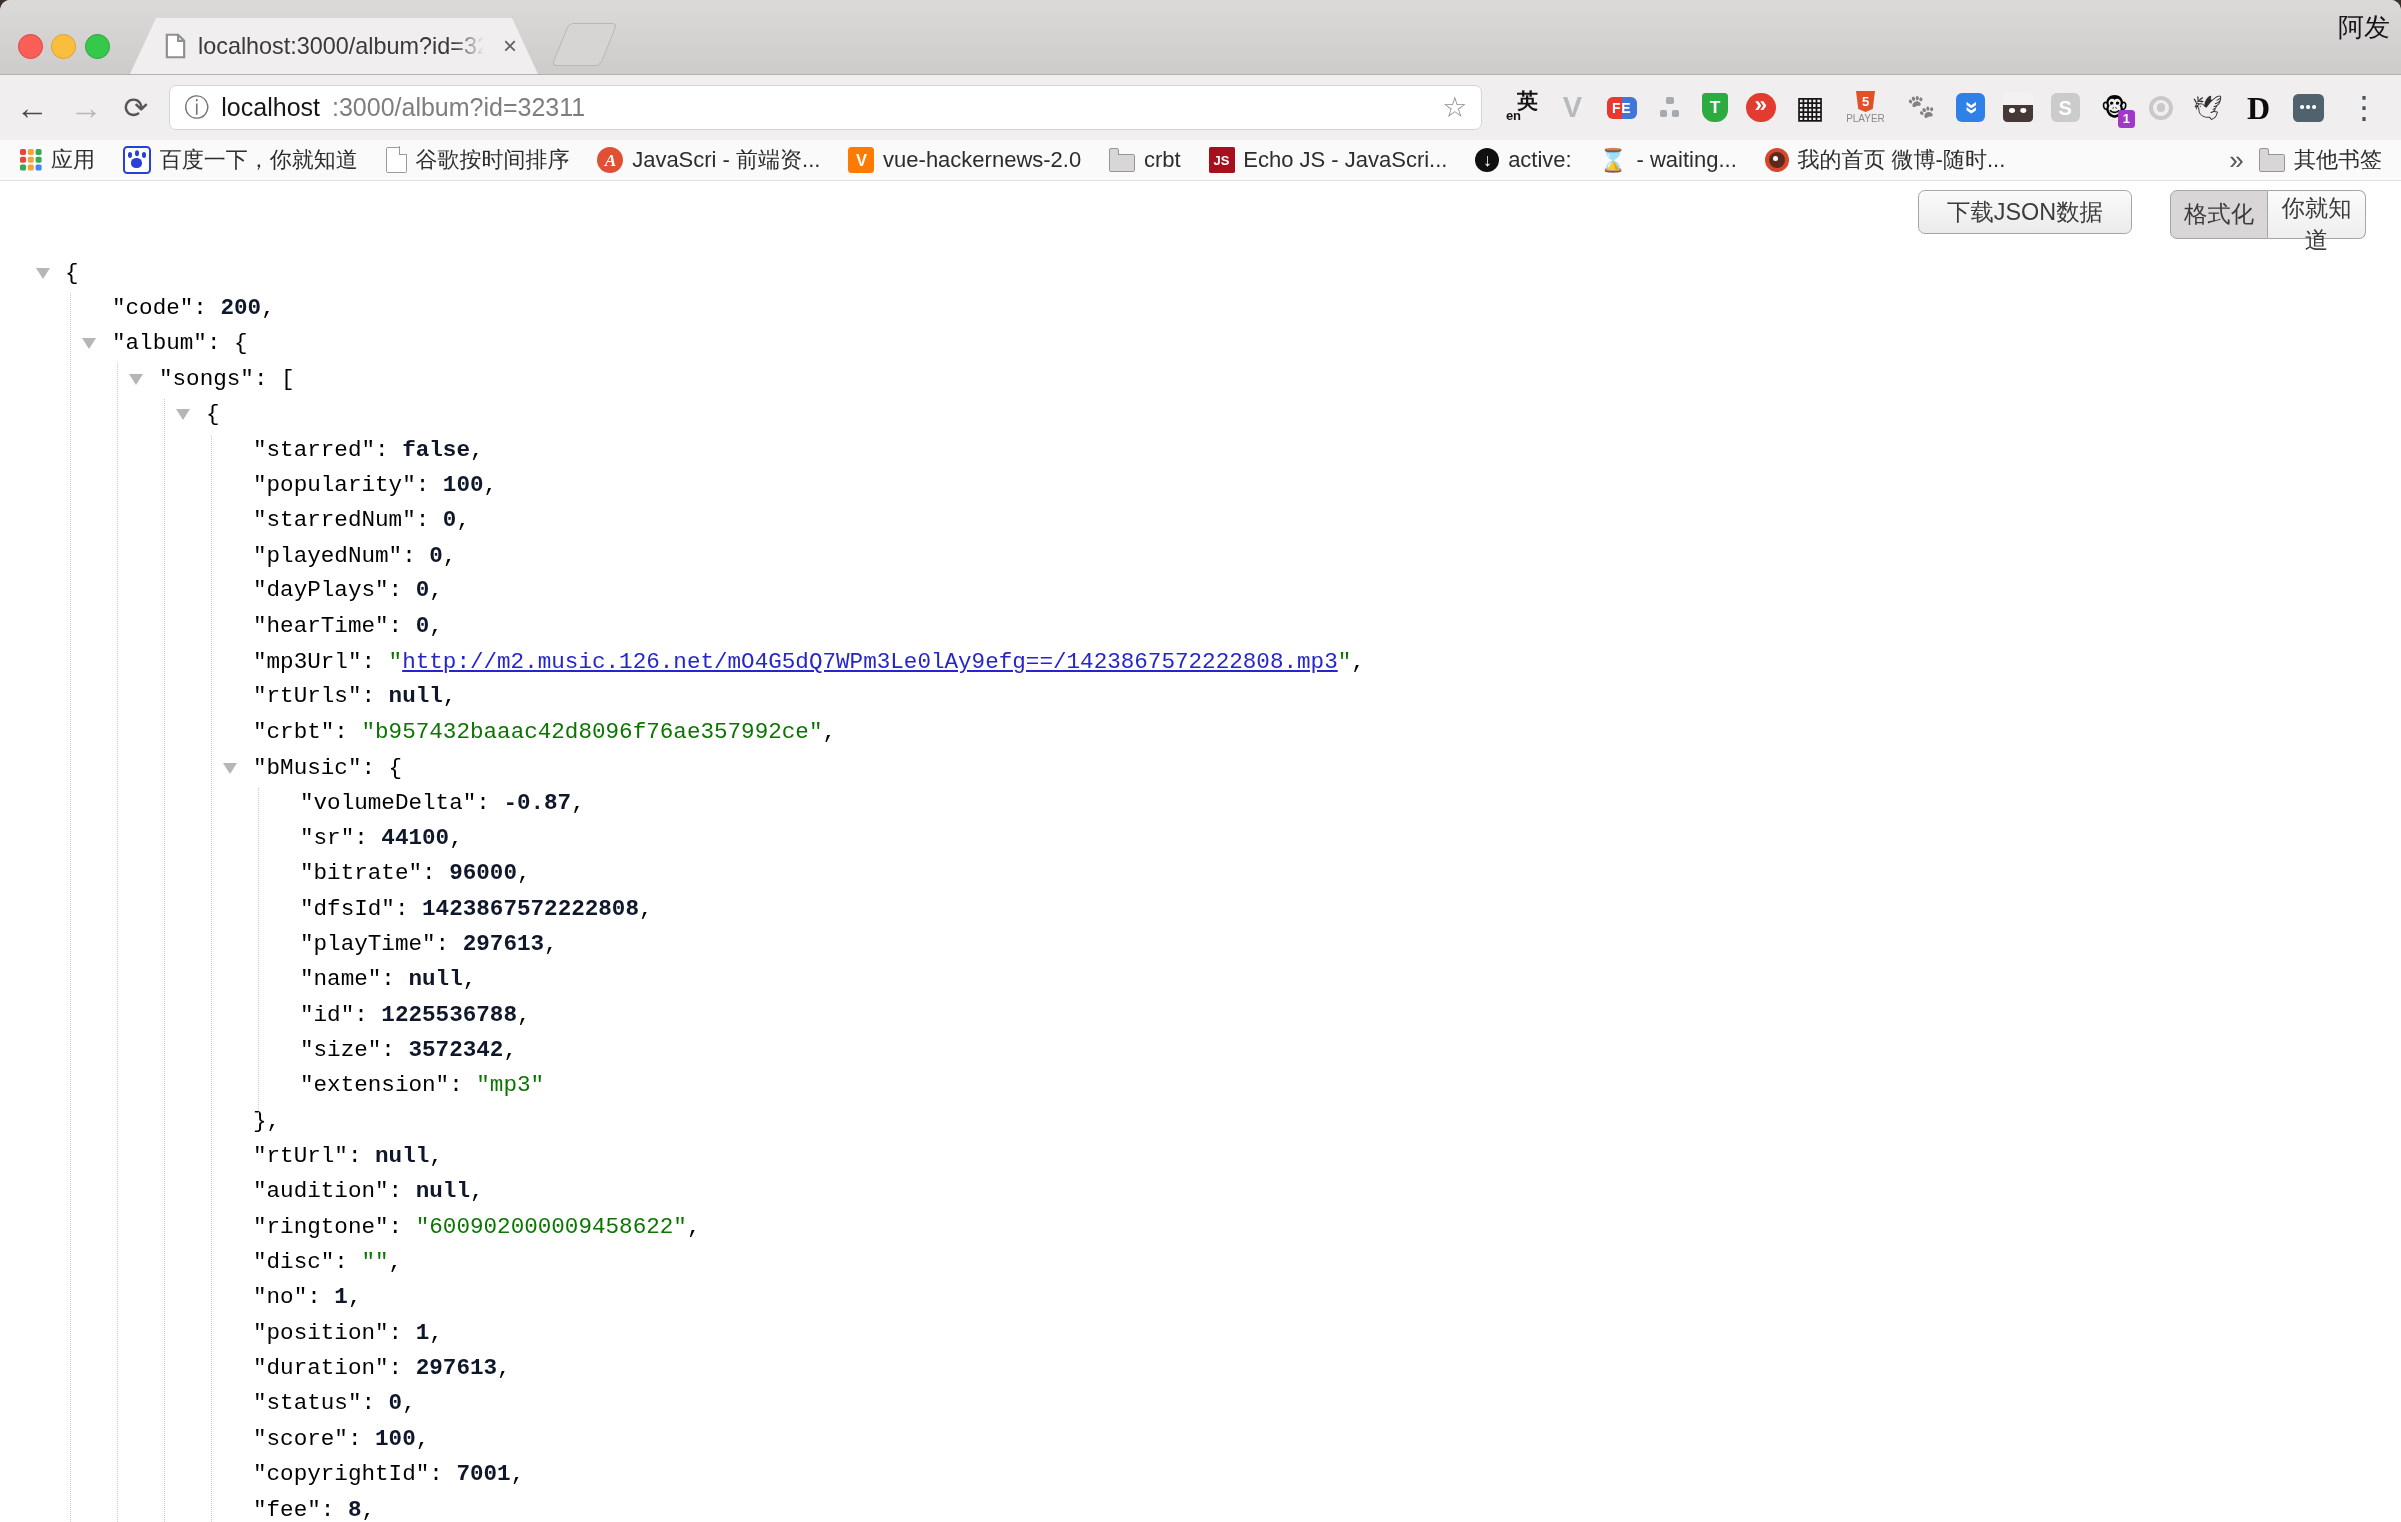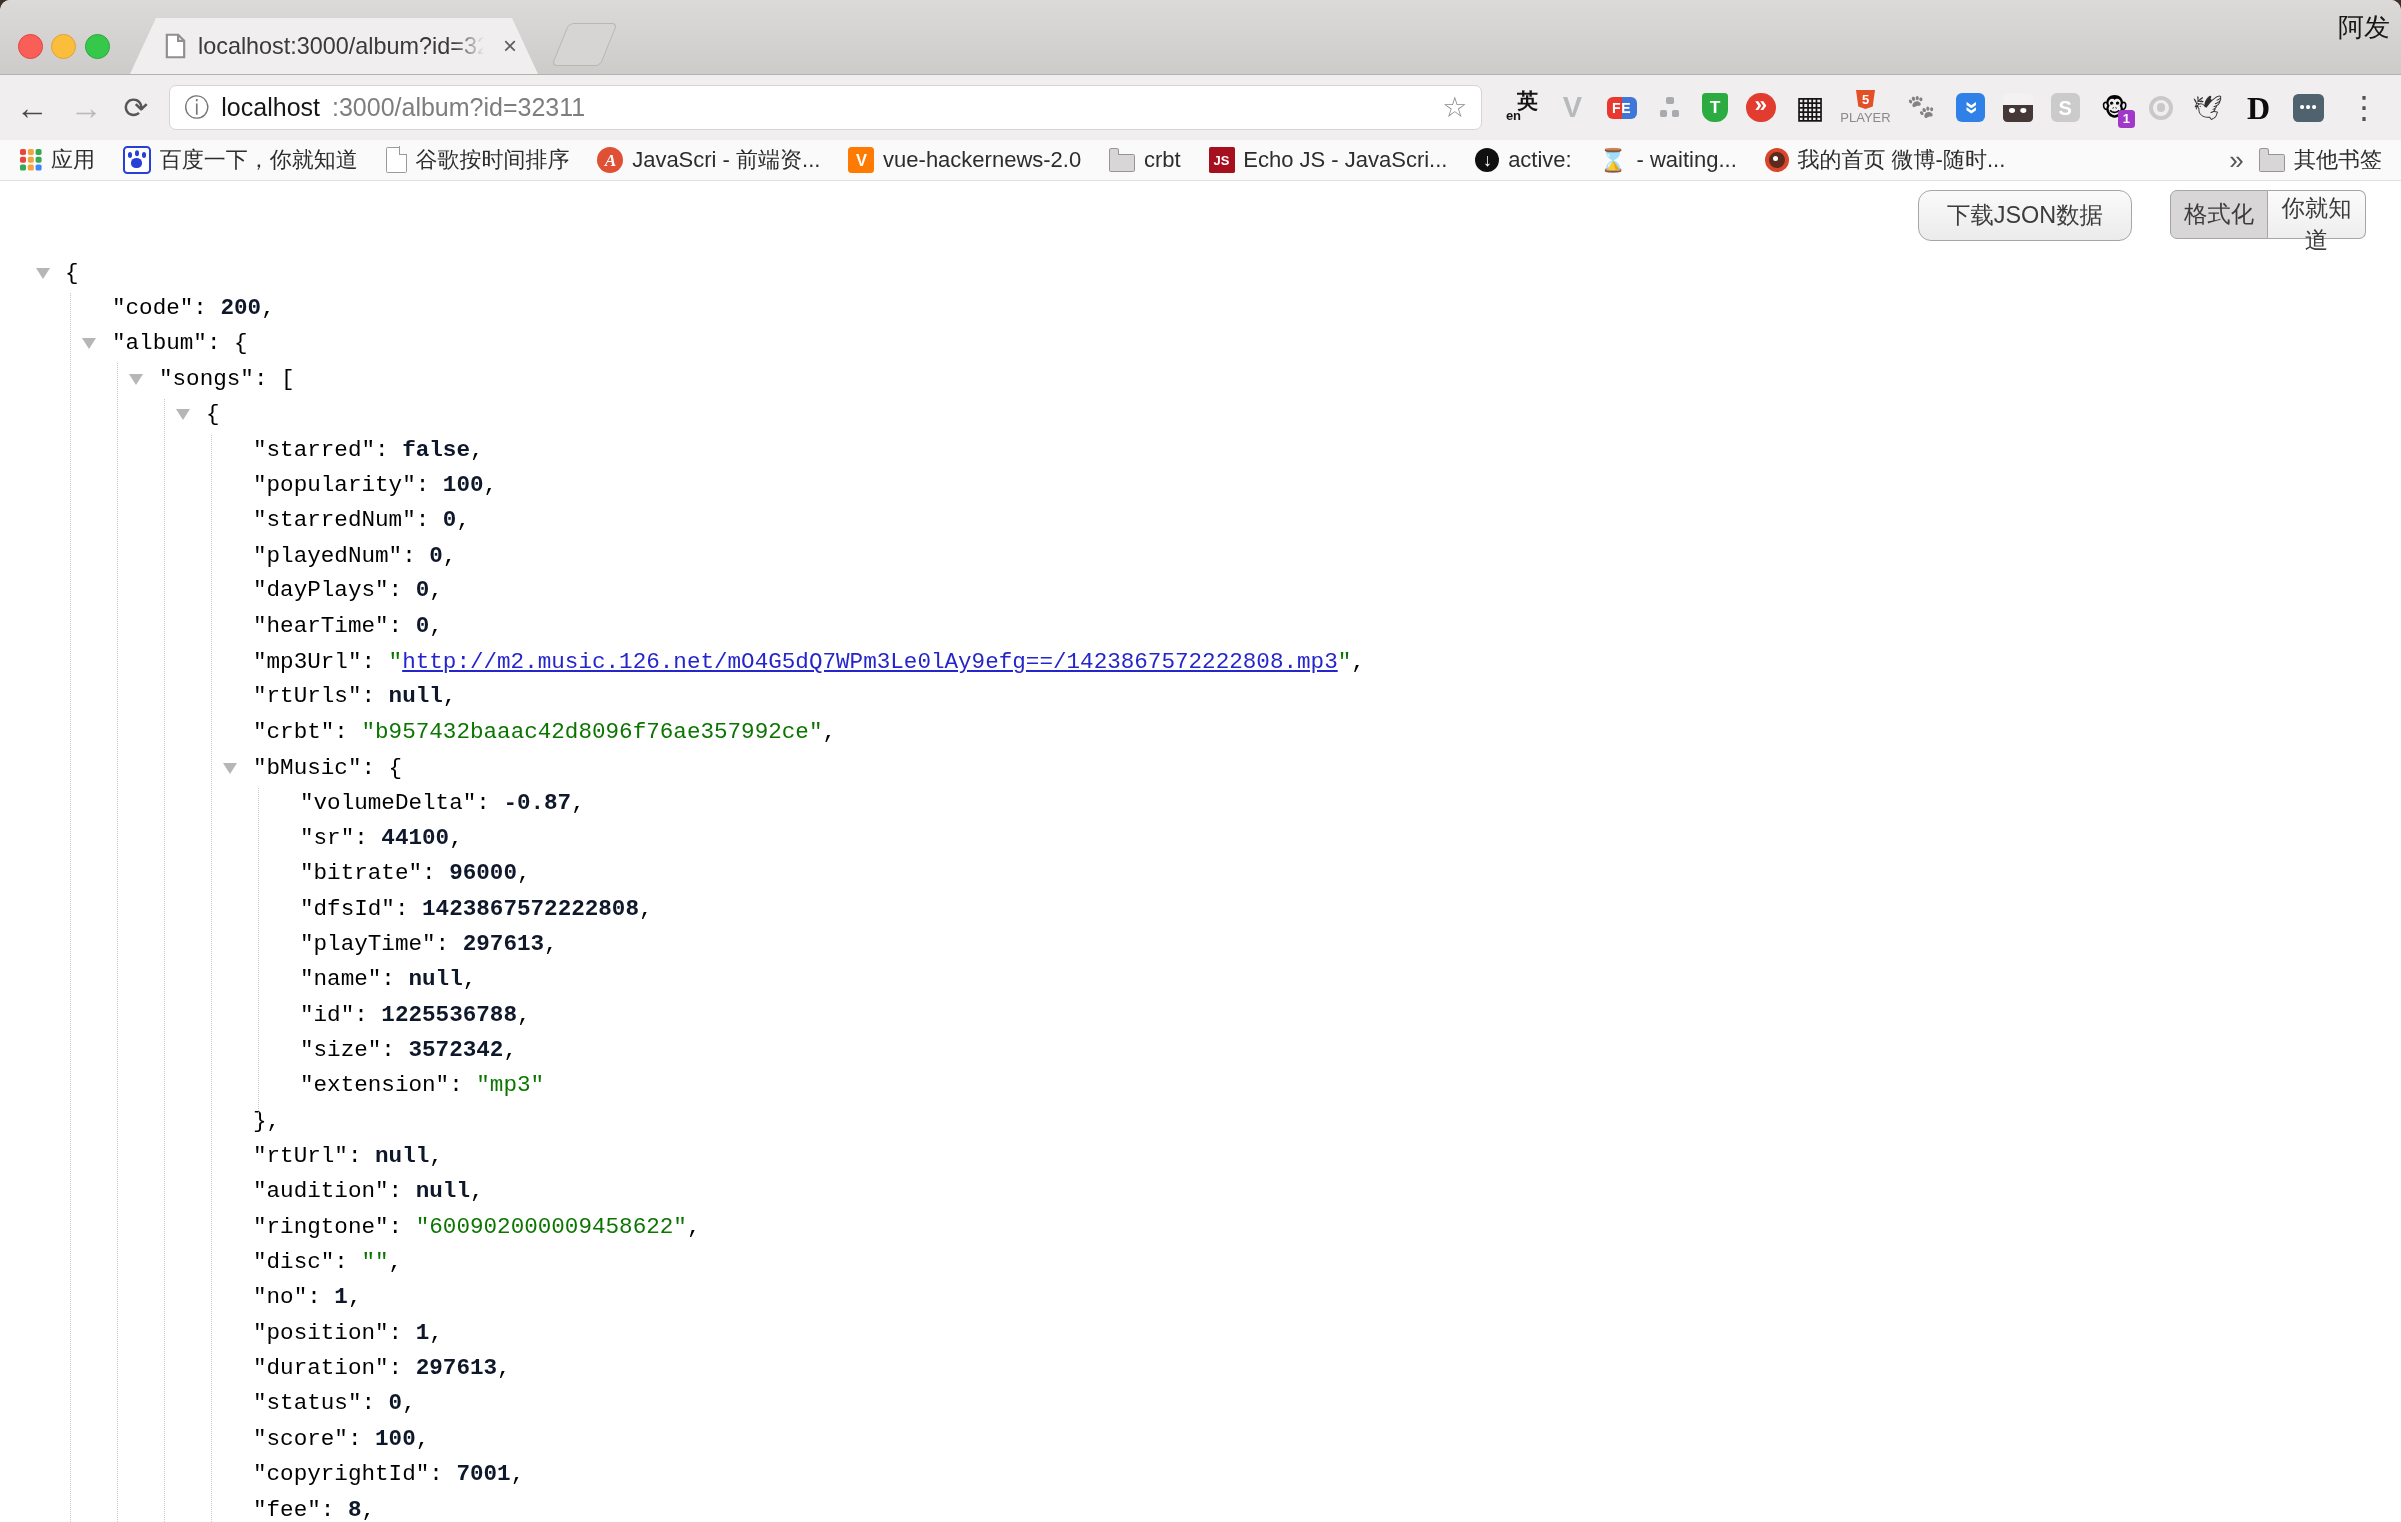--- a/index.html
+++ b/index.html
@@ -56,21 +56,21 @@
   .ext.sitemap::after{content:"";position:absolute;bottom:5.2px;left:5.2px;width:7.8px;height:7px;background:#a7abb0;border-radius:1.7px;box-shadow:12px 0 0 #a7abb0;}
   .ext.tshield{width:26px;height:29.5px;background:#2cab40;border-radius:3.5px 3.5px 12px 12px;}
   .ext.tshield .glyph{color:#fff;font-size:17.4px;font-weight:bold;}
   .ext.ffred{width:29.5px;height:29.5px;border-radius:50%;background:#e23c30;}
   .ext.ffred .glyph{color:#fff;font-size:22.6px;font-weight:bold;margin-top:-4.3px;}
   .ext.qr .glyph{font-size:31px;color:#151515;}
   .ext.h5{flex-direction:column;width:42px;}
   .ext.h5 .glyph{width:19px;height:21px;background:#e34f26;color:#fff;font-size:13px;font-weight:bold;
     display:flex;align-items:center;justify-content:center;
     clip-path:polygon(0 0,100% 0,88% 86%,50% 100%,12% 86%);}
-  .ext.h5 .caption{font-size:13px;color:#8a8a8a;margin-top:0.9px;}
+  .ext.h5 .caption{font-size:10px;color:#8a8a8a;margin-top:0.9px;}
   .ext.paw .glyph{font-size:22.6px;filter:grayscale(1);opacity:.75;}
   .ext.bluedl{width:29.5px;height:29.5px;border-radius:6px;background:#2f80e7;}
   .ext.bluedl .glyph{color:#fff;font-size:23.4px;font-weight:bold;transform:rotate(-90deg);}
   .ext.mask{width:29.5px;height:29.5px;border-radius:4.3px;background:linear-gradient(#f3f1f1 0 12px,#463837 12px);}
   .ext.mask::after{content:"";position:absolute;left:6px;top:15.6px;width:6px;height:4.3px;border-radius:50%;
     background:#fff;box-shadow:11.3px 0 0 #fff;}
   .ext.sgray{width:29.5px;height:29.5px;border-radius:6px;background:#cbcbcb;}
   .ext.sgray .glyph{color:#fff;font-size:20px;font-weight:bold;}
   .ext.monkey .glyph{font-size:24px;}
   .ext.monkey .badge{position:absolute;right:-3.5px;bottom:-2.6px;min-width:16.5px;height:18px;background:#a238c9;
@@ -112,22 +112,22 @@
   .bmi.echojs{width:26px;height:26px;background:#a60f1d;color:#fff;font-weight:bold;font-size:13px;border-radius:1.7px;}
   .bmi.downcircle{width:24px;height:24px;border-radius:50%;background:#101010;color:#fff;font-weight:bold;font-size:18px;}
   .bmi.hourglass{font-size:22.6px;}
   .bmi.weibo{width:24px;height:24px;border-radius:50%;border:4.3px solid #d8472b;background:#5d2a1e;box-sizing:border-box;}
   .bmi.weibo::after{content:"";position:absolute;left:4.3px;top:3.5px;width:5.2px;height:5.2px;border-radius:50%;background:#fff;}
 
   
   .content{position:relative;height:1341px;background:#fff;overflow:hidden;}
   .controls{position:absolute;top:8.7px;right:35px;display:flex;gap:38px;}
   button{font-family:"Liberation Sans","DejaVu Sans",sans-serif;cursor:default;}
-  .btnd{height:51px;padding:0 28px;font-size:23.4px;color:#3c3c3c;
-    background:linear-gradient(#fafafa,#ebebeb);border:1.7px solid #a6a6a6;border-radius:13px;text-align:right;}
+  .btnd{height:44px;padding:0 28px;font-size:23.4px;color:#3c3c3c;
+    background:linear-gradient(#fafafa,#ebebeb);border:1.7px solid #a6a6a6;border-radius:7px;text-align:right;}
   .btn-group{display:flex;}
   .btng{height:49px;width:98px;font-size:23.4px;color:#3c3c3c;}
   .btng.left{background:#d8d6d6;border:1.7px solid #a6a6a6;border-radius:7px 0 0 7px;}
   .btng.right{background:linear-gradient(#fbfbfb,#eeeeee);border:1.7px solid #a6a6a6;border-left:none;border-radius:0 7px 7px 0;}
 
   
   .jsonroot{position:absolute;inset:0;font-family:"Liberation Mono","DejaVu Sans Mono",monospace;}
   .jline{position:absolute;left:0;right:0;height:36px;font-size:22.6px;line-height:35px;white-space:pre;color:#000;}
   .t-k,.t-p{color:#000;}
   .t-n,.t-w{color:#0f172a;font-weight:bold;}

